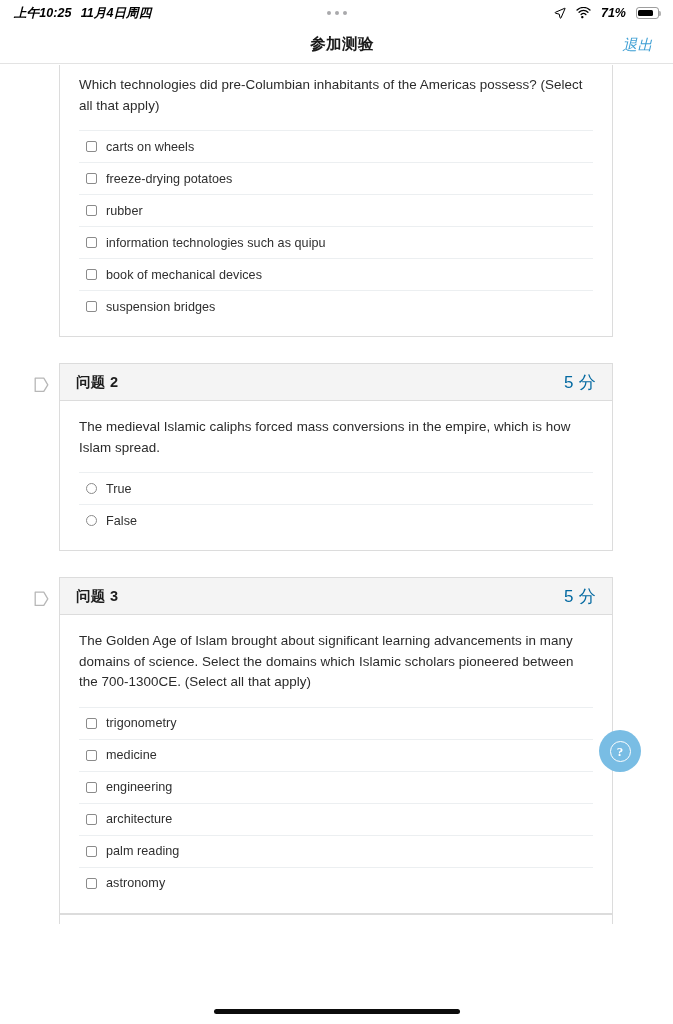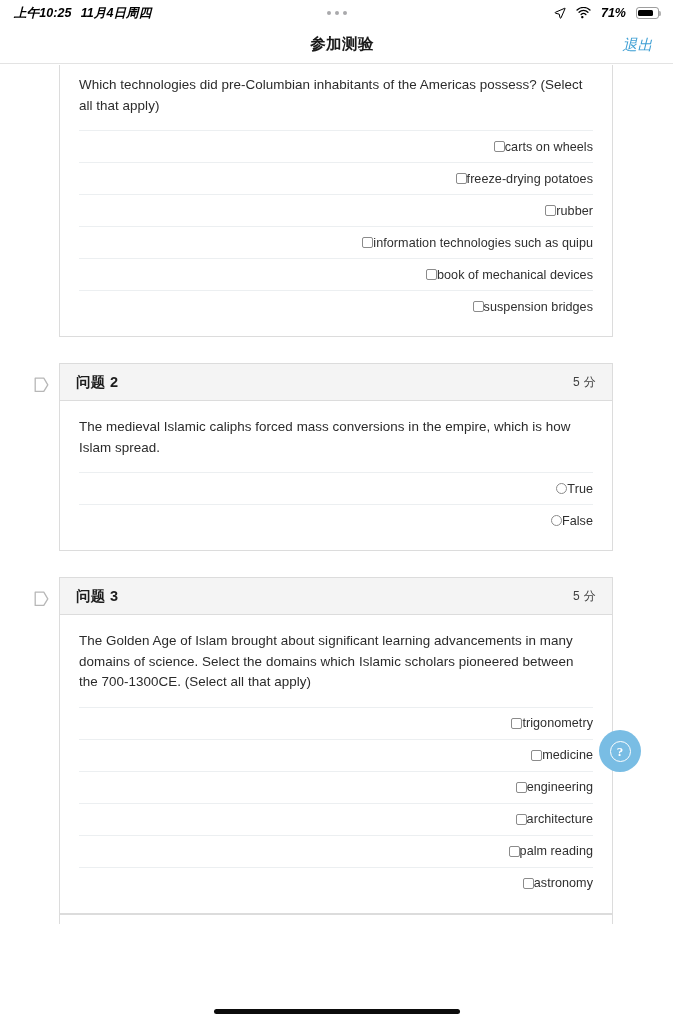--- a/index.html
+++ b/index.html
@@ -83,34 +83,33 @@
     border:1px solid #dcdcdc; background:#fff;
   }
   .card-header{
     background:#f4f4f4;
     border-bottom:1px solid #dcdcdc;
     height:37px;
     display:flex; align-items:center; justify-content:space-between;
     padding:0 16px;
   }
   .q-label{ font-size:14.5px; font-weight:700; color:#1d1d1d; letter-spacing:.3px; }
-  .q-points{ font-size:12px; color:#404040; letter-spacing:.3px; }
+  .q-points{ font-size:17px; color:#0369a1; letter-spacing:.3px; }
 
   .card-body{ padding:16px 19px 14px 19px; }
   .q-text{
     font-size:13.4px; line-height:20.5px; color:#2b2b2b;
     letter-spacing:.05px;
   }
   .opt-list{ margin-top:14px; }
   .opt{
-    display:flex; align-items:center; 
+    display:flex; align-items:center; gap:9px;
     border-top:1px solid #eceff1;
     height:32px; padding-left:7px;
     cursor:pointer;
-    justify-content:flex-end;
   }
   .opt:first-child{ border-top:1px solid #eceff1; }
   .opt-text{ font-size:12.6px; color:#2f2f2f; letter-spacing:.05px; }
 
   .cb{
     width:11px; height:11px; flex:0 0 11px;
     border:1.1px solid #8b8b8b; border-radius:2px; background:#fff;
   }
   .rb{
     width:11px; height:11px; flex:0 0 11px;

